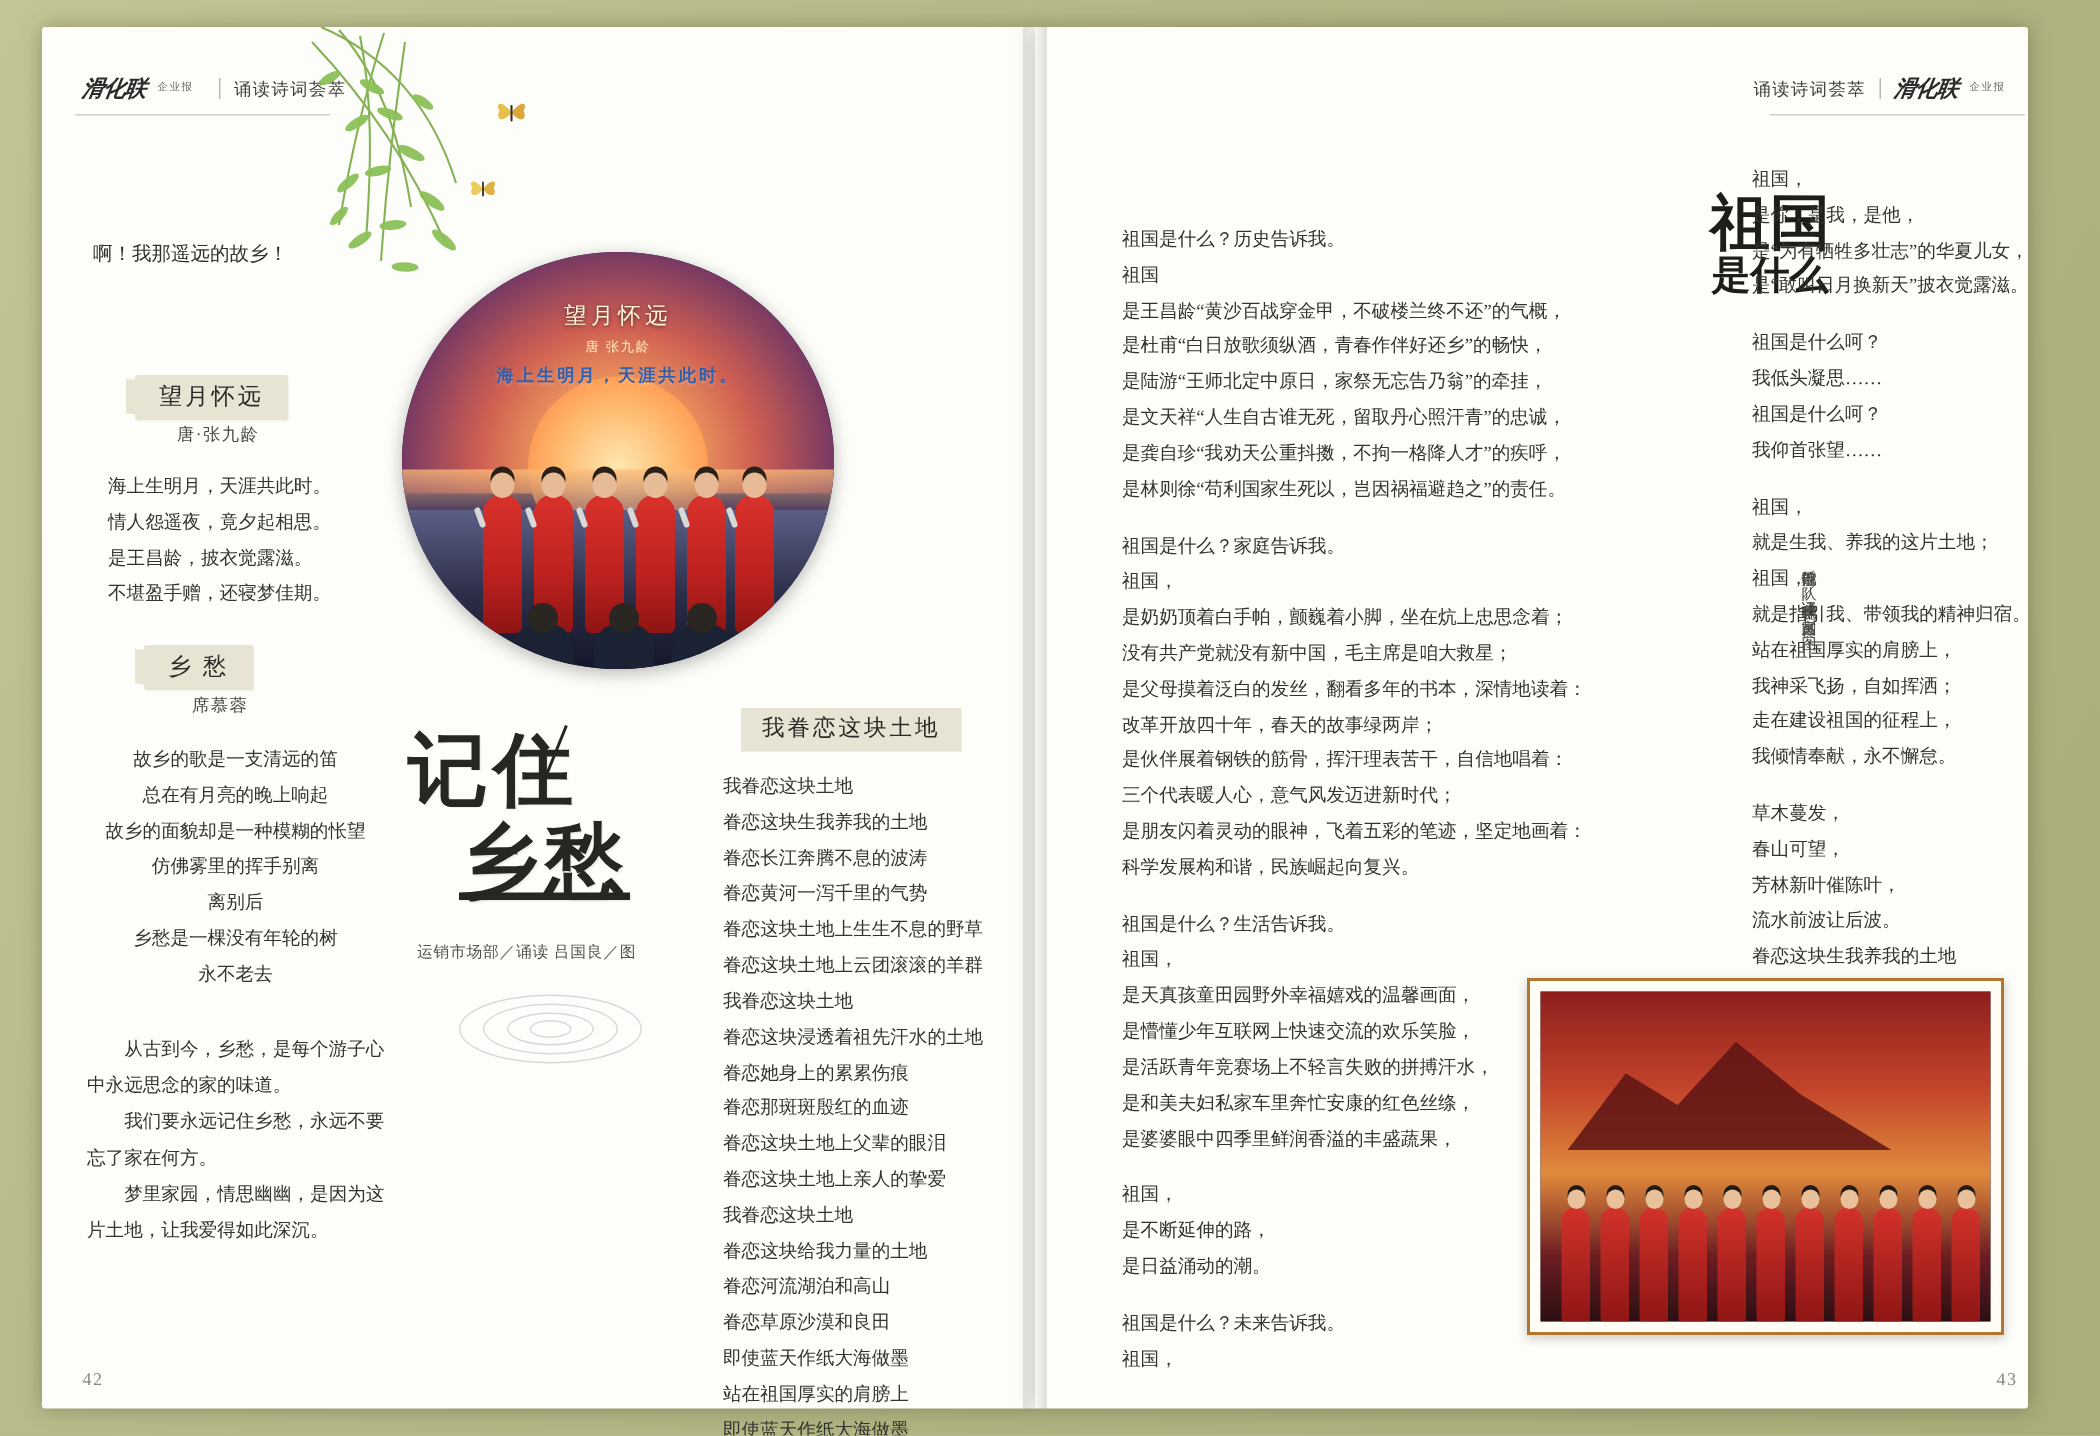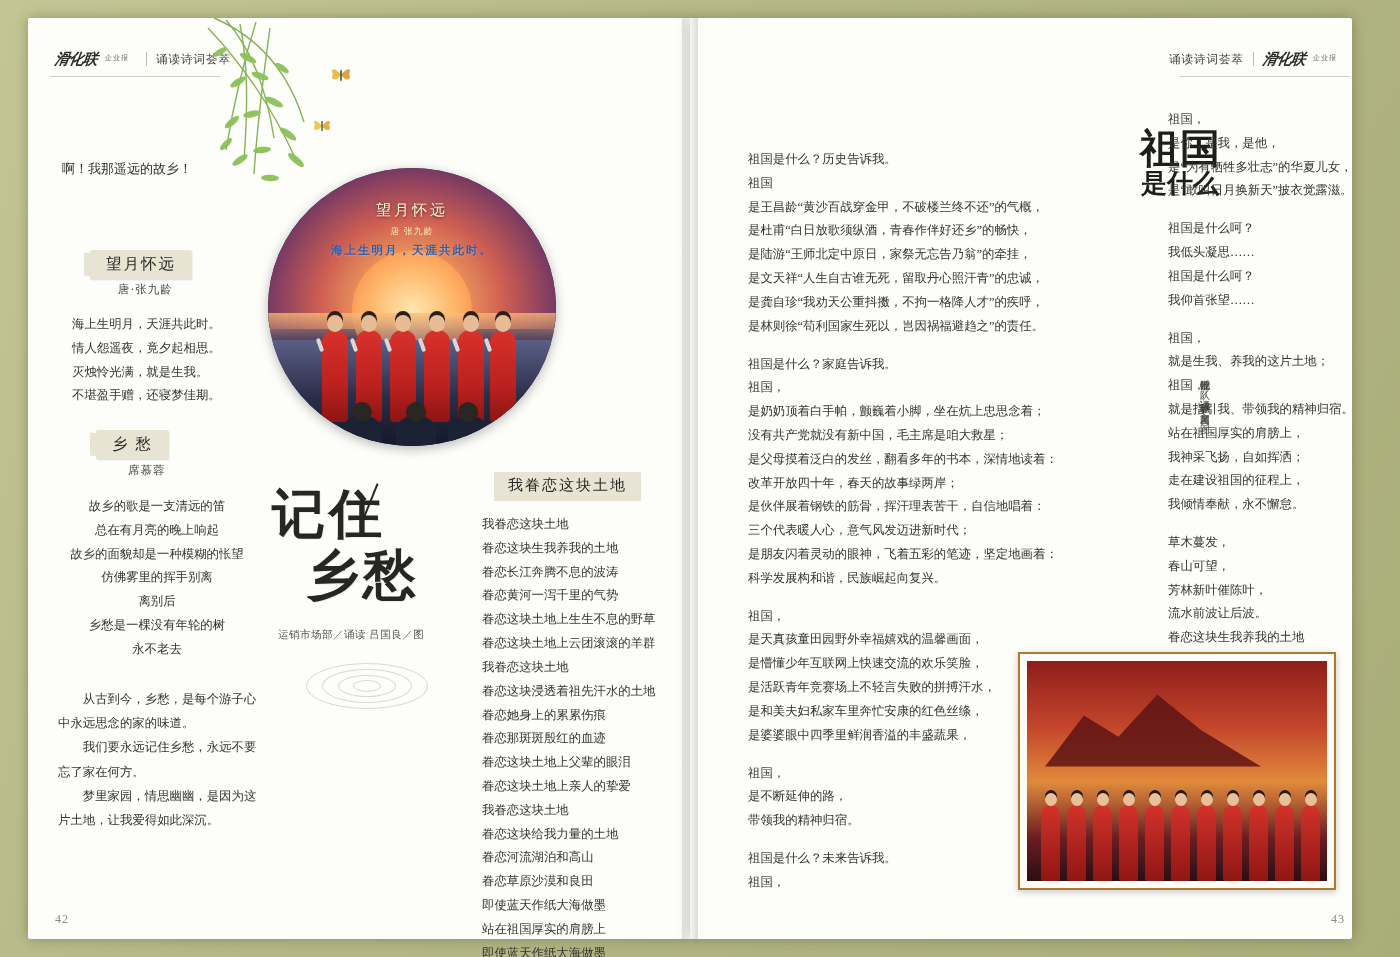--- a/index.html
+++ b/index.html
@@ -164,21 +164,21 @@
   }
   .jizhu .big {
     font-family: "Liberation Serif", serif;
     font-size: 53px;
     font-weight: bold;
     color: #262622;
     letter-spacing: 4px;
     line-height: 1.0;
     text-shadow: 1px 1px 0 rgba(0,0,0,0.06);
   }
-  .jizhu .big.l2 { margin-left: 34px; margin-top: 8px; }
+  .jizhu .big.l2 { margin-left: 34px; margin-top: 8px; text-decoration: underline; }
   .jizhu .slash {
     position: absolute;
     left: 96px; top: -6px;
     width: 2px; height: 46px;
     background: #262622;
     transform: rotate(22deg);
   }
   .credit {
     position: absolute;
     font-size: 10.5px;
@@ -471,21 +471,21 @@
   </div>
 
   <div class="exclaim zh">啊！我那遥远的故乡！</div>
 
   <div class="brush-label" style="left:90px; top:250px;">望月怀远</div>
   <div class="author-line" style="left:118px; top:282px;">唐·张九龄</div>
 
   <div class="poem-block" style="left:72px; top:313px;">
     <div class="poem-line">海上生明月，天涯共此时。</div>
     <div class="poem-line">情人怨遥夜，竟夕起相思。</div>
-    <div class="poem-line">灭烛怜光满，就是生我。</div>
+    <div class="poem-line">是王昌龄，披衣觉露滋。</div>
     <div class="poem-line">不堪盈手赠，还寝梦佳期。</div>
   </div>
 
   <div class="brush-label" style="left:96px; top:430px;">乡 愁</div>
   <div class="author-line" style="left:128px; top:463px;">席慕蓉</div>
 
   <div class="poem-block" style="left:62px; top:495px; width:190px; text-align:center;">
     <div class="poem-line">故乡的歌是一支清远的笛</div>
     <div class="poem-line">总在有月亮的晚上响起</div>
     <div class="poem-line">故乡的面貌却是一种模糊的怅望</div>
@@ -574,30 +574,31 @@
     <div class="poem-line">祖国，</div>
     <div class="poem-line">是奶奶顶着白手帕，颤巍着小脚，坐在炕上忠思念着；</div>
     <div class="poem-line">没有共产党就没有新中国，毛主席是咱大救星；</div>
     <div class="poem-line">是父母摸着泛白的发丝，翻看多年的书本，深情地读着：</div>
     <div class="poem-line">改革开放四十年，春天的故事绿两岸；</div>
     <div class="poem-line">是伙伴展着钢铁的筋骨，挥汗理表苦干，自信地唱着：</div>
     <div class="poem-line">三个代表暖人心，意气风发迈进新时代；</div>
     <div class="poem-line">是朋友闪着灵动的眼神，飞着五彩的笔迹，坚定地画着：</div>
     <div class="poem-line">科学发展构和谐，民族崛起向复兴。</div>
     <div class="poem-line" style="height:14px;"></div>
+    <div class="poem-line">祖国是什么？生活告诉我。</div>
     <div class="poem-line">祖国，</div>
     <div class="poem-line">是天真孩童田园野外幸福嬉戏的温馨画面，</div>
     <div class="poem-line">是懵懂少年互联网上快速交流的欢乐笑脸，</div>
     <div class="poem-line">是活跃青年竞赛场上不轻言失败的拼搏汗水，</div>
     <div class="poem-line">是和美夫妇私家车里奔忙安康的红色丝绦，</div>
     <div class="poem-line">是婆婆眼中四季里鲜润香溢的丰盛蔬果，</div>
     <div class="poem-line" style="height:14px;"></div>
     <div class="poem-line">祖国，</div>
     <div class="poem-line">是不断延伸的路，</div>
-    <div class="poem-line">带领我的精神归宿。</div>
+    <div class="poem-line">是日益涌动的潮。</div>
     <div class="poem-line" style="height:14px;"></div>
     <div class="poem-line">祖国是什么？未来告诉我。</div>
     <div class="poem-line">祖国，</div>
 
   </div>
 
   <div class="vtitle">
     <span class="ch">祖国</span>
     <span class="sm">是什么</span>
   </div>

